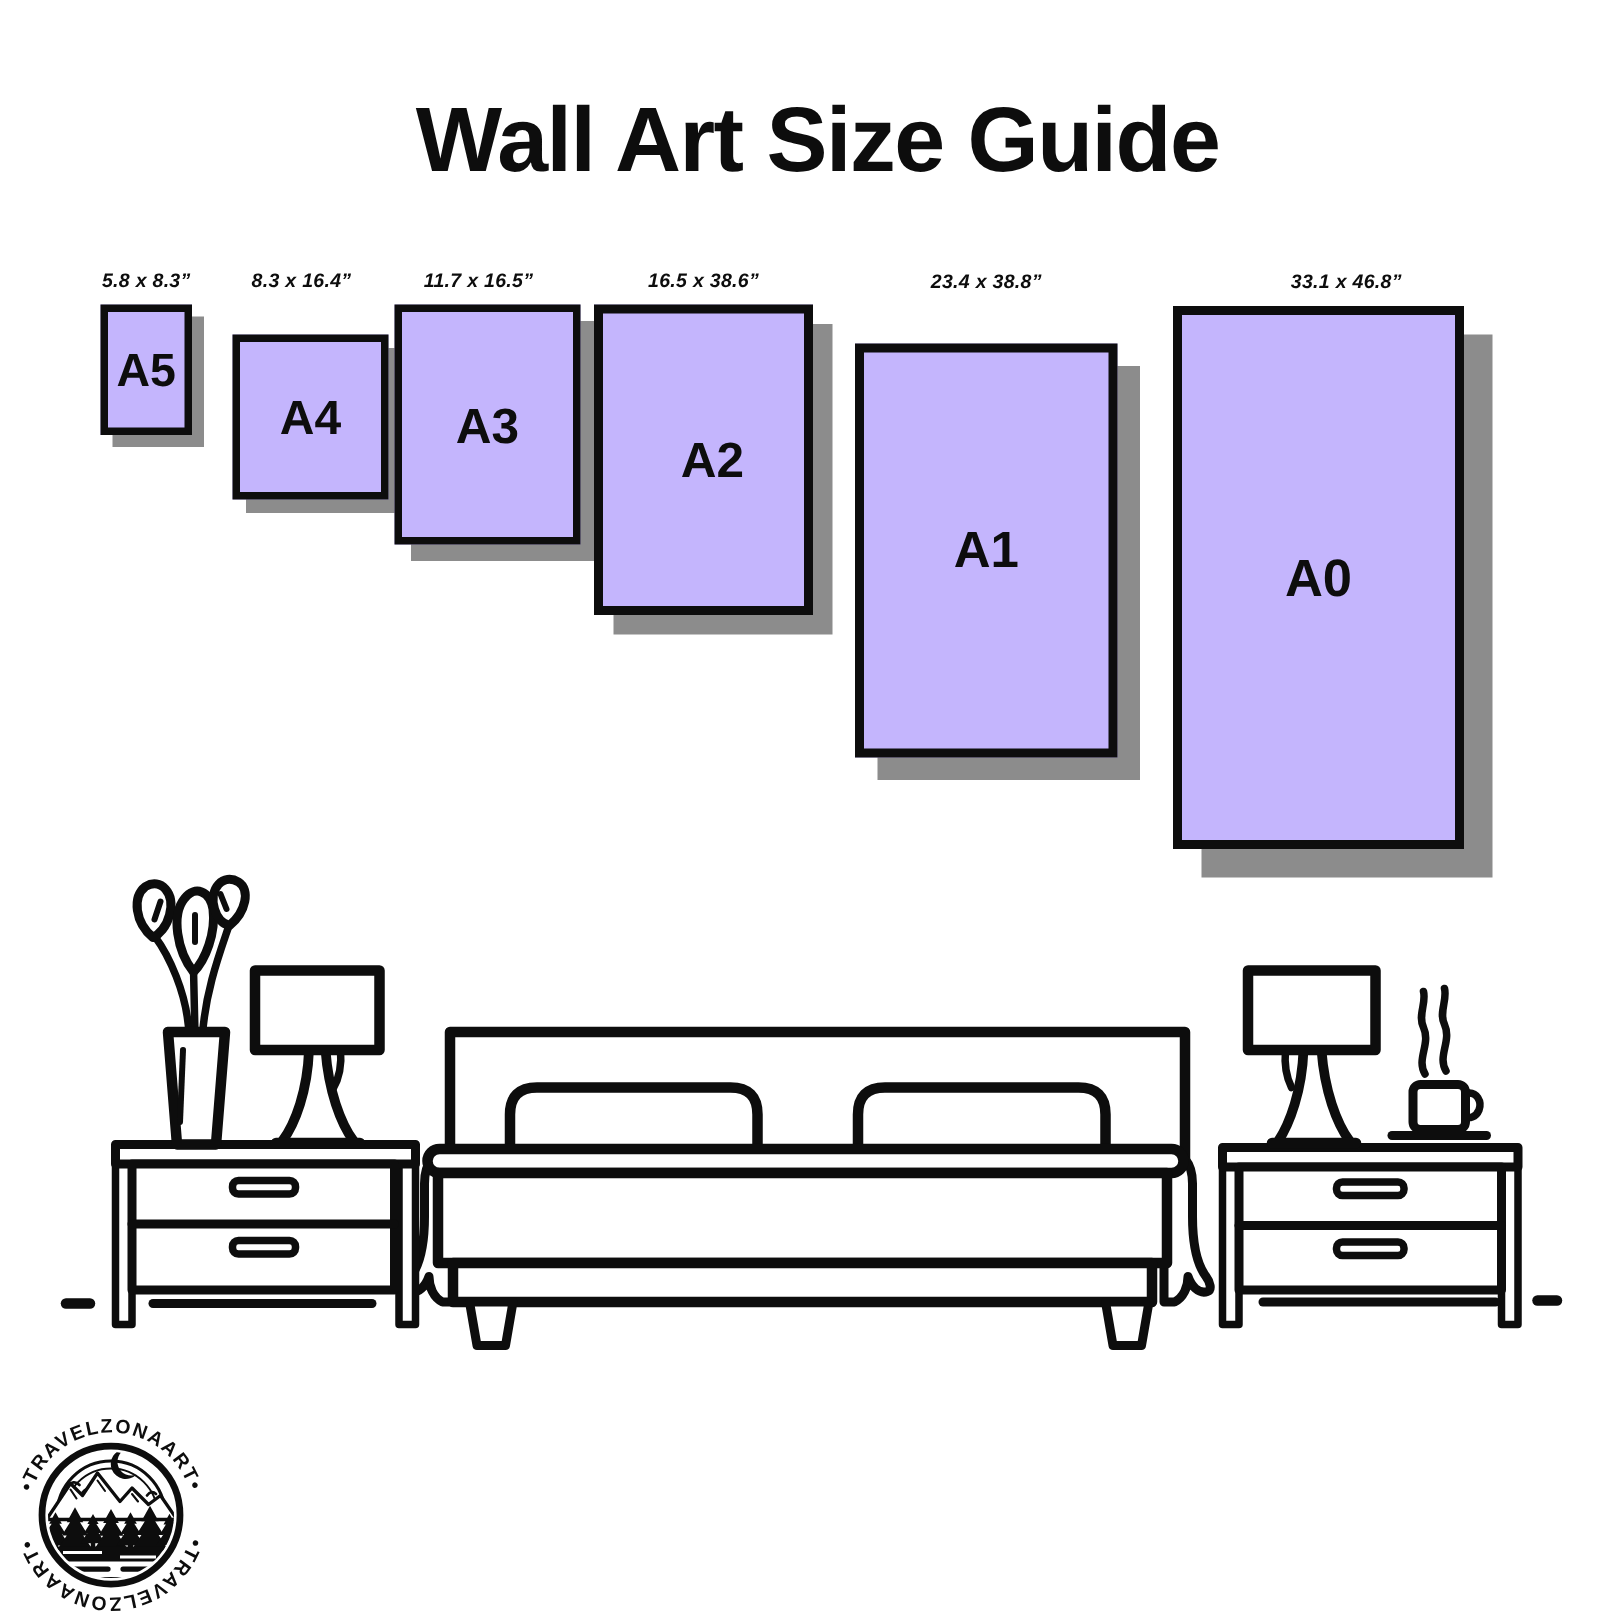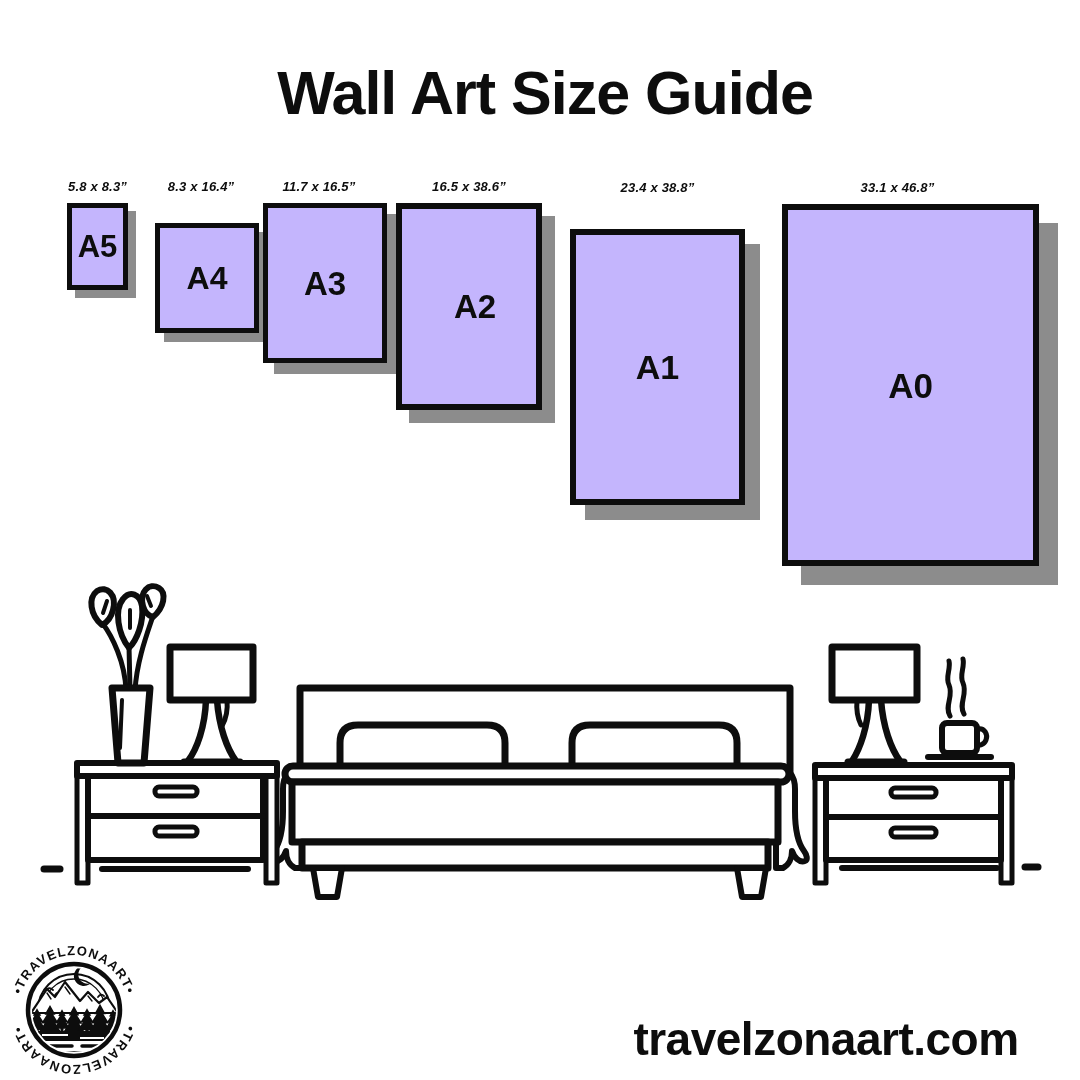--- a/index.html
+++ b/index.html
@@ -54,21 +54,21 @@
       </div>
       <div class="dim-label" style="left: 469px; top: 177px;">16.5 x 38.6”</div>
       <div class="frame" style="left: 396px; top: 203px; width: 146px; height: 207px; border-width: 6px; box-shadow: rgb(140, 140, 140) 13px 13px 0px 0px; font-size: 33px; padding-left: 12px;">
         <span>A2</span>
       </div>
       <div class="dim-label" style="left: 657.5px; top: 178px;">23.4 x 38.8”</div>
       <div class="frame" style="left: 570px; top: 204px; width: 175px; height: 276px; border-width: 6px; box-shadow: rgb(140, 140, 140) 15px 15px 0px 0px; font-size: 34px; margin-top: 25px;">
         <span>A1</span>
       </div>
       <div class="dim-label" style="left: 897.5px; top: 178px; text-align: right;">33.1 x 46.8”</div>
-      <div class="frame" style="left: 782px; top: 204px; width: 257px; height: 362px; border-width: 6px; box-shadow: rgb(140, 140, 140) 19px 19px 0px 0px; font-size: 35px;">
+      <div class="frame" style="left: 782px; top: 204px; width: 194px; height: 362px; border-width: 6px; box-shadow: rgb(140, 140, 140) 19px 19px 0px 0px; font-size: 35px;">
         <span>A0</span>
       </div>
     </div>
 
   <svg class="scene-svg" width="1080" height="1080" viewBox="0 0 1080 1080">
 
     <g>
       <rect class="ln f-w" stroke-width="7" x="300" y="688" width="490" height="90"></rect>
       <path class="ln f-w" stroke-width="7" d="M340,770 L340,743 Q340,725 358,725 L487,725 Q505,725 505,743 L505,770 Z"></path>
       <path class="ln f-w" stroke-width="7" d="M572,770 L572,743 Q572,725 590,725 L719,725 Q737,725 737,743 L737,770 Z"></path>
@@ -181,14 +181,13 @@
         <use href="#pine" transform="translate(87,1026) scale(0.85)"></use>
         <use href="#pine" transform="translate(100,1028) scale(1.15)"></use>
         <use href="#pine" transform="translate(113,1026) scale(0.8)"></use>
       </g>
       <path class="f-ink" d="M30,1031 H118 V1041 H30 Z"></path>
       <path d="M42,1035 H68 M80,1038 H104" stroke="#ffffff" stroke-width="2" fill="none"></path>
       <path class="ln" stroke-width="3.5" d="M38,1046 H72 M82,1046 H102 M52,1053 H88"></path>
     </g>
   </svg>
 
-  <div class="website">travelzonaart.com</div>
 </div>
 
 </body></html>

